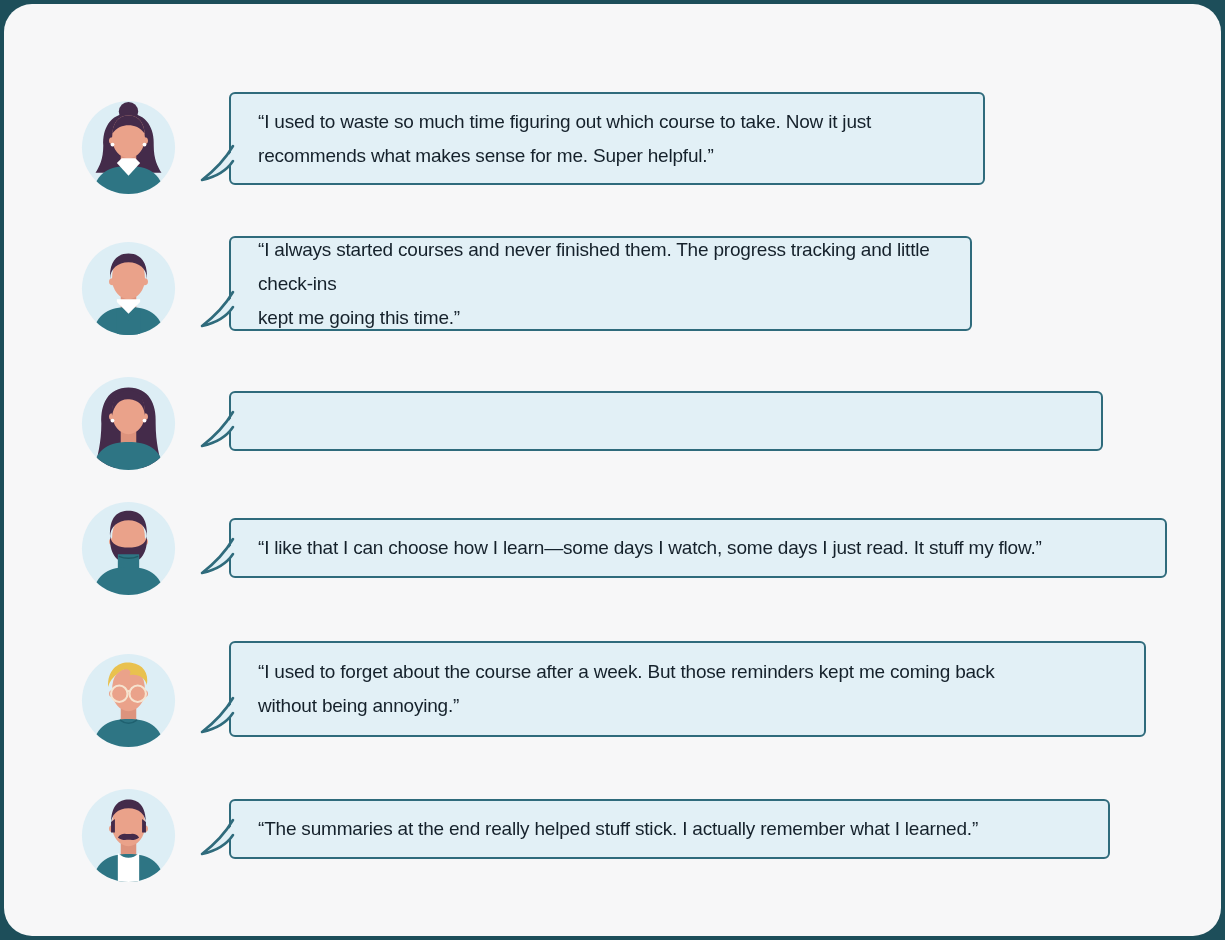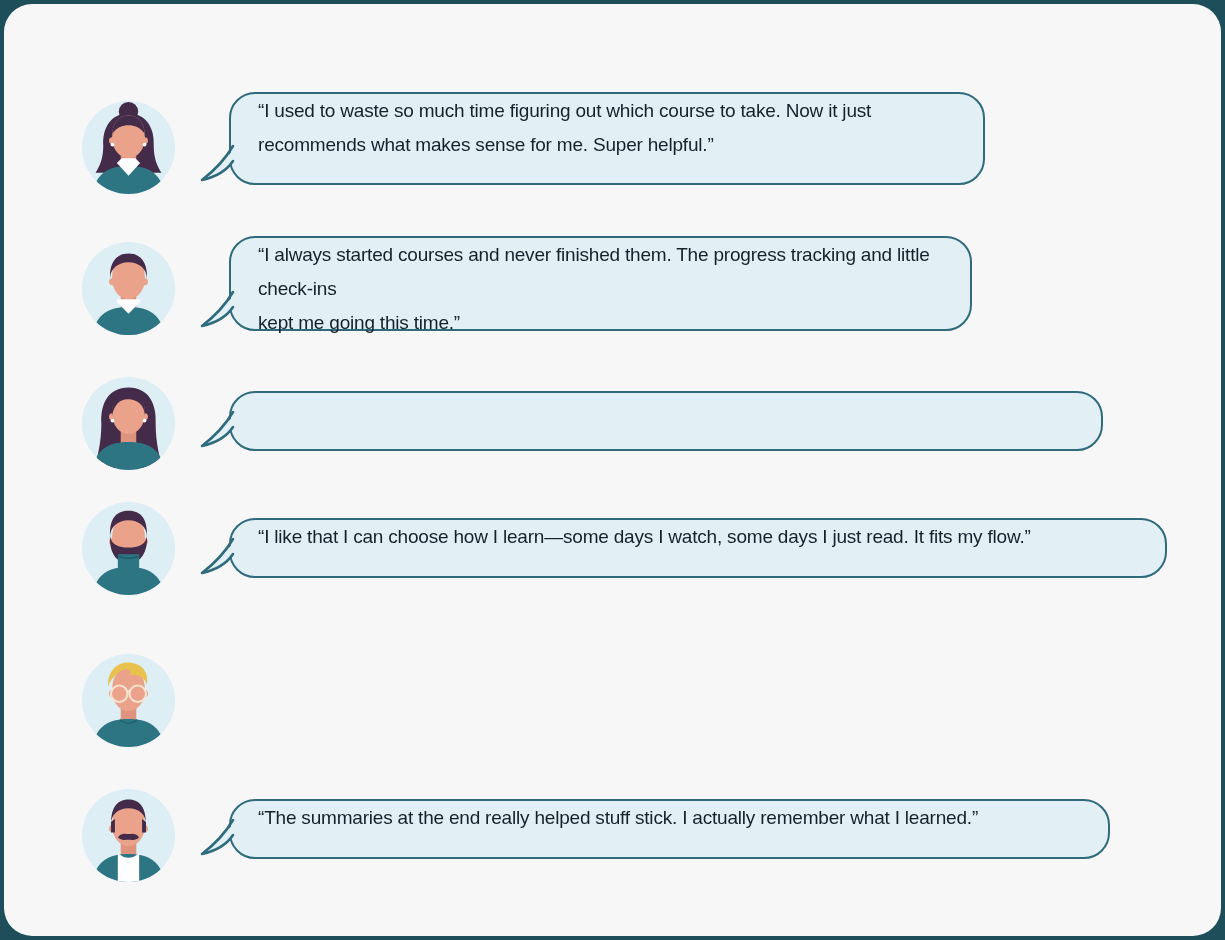--- a/index.html
+++ b/index.html
@@ -1,22 +1,22 @@
 <!DOCTYPE html>
 <html style="--frame: #1d4e5a; --card-bg: #f7f7f8; --bubble-fill: #e2f0f6; --bubble-border: #2f6b7c; --text-color: #15212b; --avatar-bg: #ddeef5; --clothing: #2e7584; --hair: #442b4a; --hair-blond: #e9c14e; --skin: #eaa28a; --skin-shadow: #dd937d; --glasses: #f6e3cf;"><head>
 <meta charset="utf-8">
 <style>
   html,body{margin:0;padding:0;background:#fff;}
   .stage{position:relative;width:1225px;height:940px;background:var(--frame,#1d4e5a);overflow:hidden;font-family:"Liberation Sans",sans-serif;}
   .card{position:absolute;inset:4px;border-radius:28px;background:var(--card-bg,#f7f7f8);}
   .avatar{position:absolute;left:76px;width:97px;height:97px;}
   .av1{top:95px}.av2{top:236px}.av3{top:371px}.av4{top:496px}.av5{top:648px}.av6{top:783px}
-  .bubble{position:absolute;display:flex;box-sizing:border-box;
+  .bubble{position:absolute;display:flex;align-items:center;box-sizing:border-box;
     background:var(--bubble-fill,#e2f0f6);border:2.6px solid var(--bubble-border,#2f6b7c);
-    border-radius:26px;padding:0 27px;}
+    border-radius:6px;padding:0 27px;}
   .b1{top:88px;left:225px;width:756px;height:93px}
   .b2{top:232px;left:225px;width:743px;height:95px}
   .b3{top:387px;left:225px;width:874px;height:60px}
   .b4{top:514px;left:225px;width:938px;height:60px}
   .b5{top:637px;left:225px;width:917px;height:96px}
   .b6{top:795px;left:225px;width:881px;height:60px}
   .quote{font-size:19px;line-height:34px;letter-spacing:-0.2px;color:var(--text-color,#15212b);white-space:pre-wrap;}
   .tail{position:absolute;left:-31px;bottom:1px;width:40px;height:36px;overflow:visible;}
   .tail .fillp{fill:var(--bubble-fill,#e2f0f6);}
   .tail .strokep{fill:none;stroke:var(--bubble-border,#2f6b7c);stroke-width:2.6;stroke-linecap:round;stroke-linejoin:round;}
@@ -131,21 +131,21 @@
         <path class="cloth" d="M39,56 h22 v16 h-22 Z"></path>
         <path class="cloth" d="M12,102 C15,76 30,69 50,69 C70,69 85,76 88,102 Z"></path>
         <path d="M40,58 Q50,62 60,58" fill="none" stroke="#1f5a66" stroke-width="1.4"></path>
       </g>
     </svg>
     <div class="bubble b4">
       <svg class="tail" viewBox="0 0 40 36">
         <path class="fillp" d="M36,0 C27,12 16,25 2,34 C17,31 29,23 36,13 Z"></path>
         <path class="strokep" d="M33,0 C26,12 15,24 2,34 C16,31 27,24 33,15"></path>
       </svg>
-      <span class="quote">“I like that I can choose how I learn—some days I watch, some days I just read. It fits my flow.”</span>
+      <span class="quote">“I like that I can choose how I learn—some days I watch, some days I just read. It stuff my flow.”</span>
     </div>
 
     <svg class="avatar av5" viewBox="0 0 100 100">
       <defs>
           <clipPath id="c5">
             <circle cx="50" cy="50" r="48"></circle>
           </clipPath>
         </defs>
       <circle class="bgc" cx="50" cy="50" r="48"></circle>
       <g clip-path="url(#c5)">
@@ -154,20 +154,28 @@
         <circle class="skin" cx="33.5" cy="43" r="3.6"></circle>
           <circle class="skin" cx="66.5" cy="43" r="3.6"></circle>
         <path class="blond" d="M29,36 C28,17 41,9 53,11 C65,13 71,21 69,34 C67,26 59,22 51,24 C55,18 46,15 40,21 C34,26 30,31 29,36 Z"></path>
         <circle class="glass" cx="40.5" cy="43" r="8.5"></circle>
         <circle class="glass" cx="59.5" cy="43" r="8.5"></circle>
         <path class="glass" d="M48.5,41 Q50,39.5 51.5,41"></path>
         <path class="cloth" d="M12,102 C15,76 30,69 50,69 C70,69 85,76 88,102 Z"></path>
         <path d="M41,70 Q50,77 59,70" fill="none" stroke="#1f6170" stroke-width="1.5"></path>
       </g>
     </svg>
+    <div class="bubble b5">
+      <svg class="tail" viewBox="0 0 40 36">
+        <path class="fillp" d="M36,0 C27,12 16,25 2,34 C17,31 29,23 36,13 Z"></path>
+        <path class="strokep" d="M33,0 C26,12 15,24 2,34 C16,31 27,24 33,15"></path>
+      </svg>
+      <span class="quote">“I used to forget about the course after a week. But those reminders kept me coming back
+without being annoying.”</span>
+    </div>
 
     <svg class="avatar av6" viewBox="0 0 100 100">
       <defs>
           <clipPath id="c6">
             <circle cx="50" cy="50" r="48"></circle>
           </clipPath>
         </defs>
       <circle class="bgc" cx="50" cy="50" r="48"></circle>
       <g clip-path="url(#c6)">
         <path class="skin2" d="M42,50 h16 v20 c0,5 -16,5 -16,0 Z"></path>

